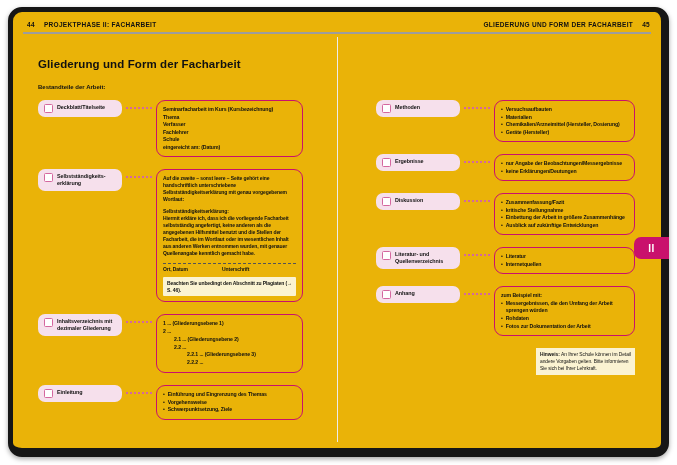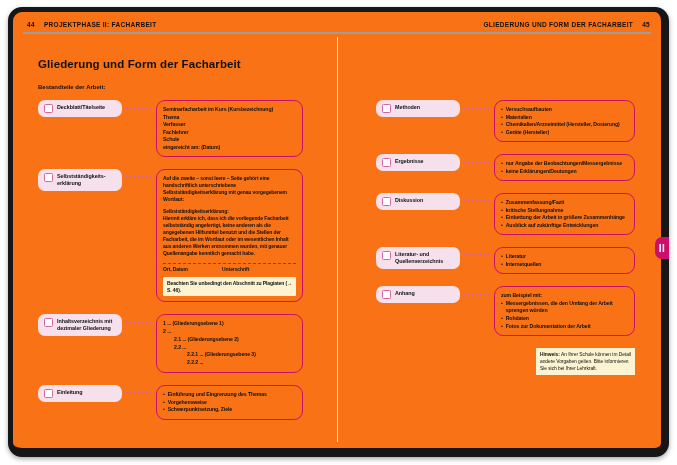--- a/index.html
+++ b/index.html
@@ -1,19 +1,19 @@
 <!DOCTYPE html>
 <html style="--accent: #c9116c; --pill: #f6e0ec; --note: #fbf3d2;"><head>
 <meta charset="utf-8">
 <style>
   html,body{margin:0;padding:0;width:677px;height:465px;background:#fff;overflow:hidden;
     font-family:"Liberation Sans",sans-serif;-webkit-font-smoothing:antialiased;}
   :root{--accent:#c9116c;--pill:#f6e0ec;--note:#fbf3d2;--ink:#111;}
   .book{position:absolute;left:8px;top:7px;width:661px;height:450px;box-sizing:border-box;
-    background:#f97316;border:solid #161616;border-width:5px 8px 9px 5px;border-radius:14px;
+    background:#eab308;border:solid #161616;border-width:5px 8px 9px 5px;border-radius:14px;
     box-shadow:0 2px 5px rgba(0,0,0,.35);}
   .page{position:relative;width:100%;height:100%;}
   
   .running-head{display:flex;justify-content:space-between;align-items:baseline;
     padding:9px 11px 0 14px;font-weight:bold;font-size:6.5px;letter-spacing:.3px;color:var(--ink);}
   .running-head .pagenum{font-size:6.5px;}
   .rh-left span{margin-right:7px;}
   .rh-right span{margin-left:7px;}
   .rule{height:2px;background:#9d9d9d;margin:4px 10px 0 10px;}
   .fold{position:absolute;left:50%;top:25px;bottom:6px;width:1px;background:#ececec;}
@@ -49,21 +49,21 @@
   .dhead{margin-top:3px;}
   .dbody{margin-bottom:4px;}
   .sigline{border-top:1.2px dashed #555;margin:6px 0 2px 0;}
   .sigrow{display:grid;grid-template-columns:1fr 1.25fr;margin-bottom:4px;}
   .ynote{background:var(--note);padding:2.5px 4px;border-radius:1px;margin-top:2px;}
   
   .footnote{margin-left:auto;width:99px;box-sizing:border-box;background:var(--note);
     padding:3px 4px;font-size:4.9px;line-height:1.45;color:var(--ink);margin-top:4px;letter-spacing:-.05px;}
   .fn-lead{font-weight:bold;}
   
-  .side-tab{position:absolute;right:-8px;top:225px;width:14px;height:22px;background:var(--accent);
+  .side-tab{position:absolute;right:-8px;top:225px;width:35px;height:22px;background:var(--accent);
     border-radius:7px 0 0 7px;display:flex;align-items:center;justify-content:center;
     color:#fff;font-weight:bold;font-size:10px;letter-spacing:.5px;}
 </style>
 </head>
 <body>
 
 <div class="book">
   <div class="page">
 
     <header class="running-head">

